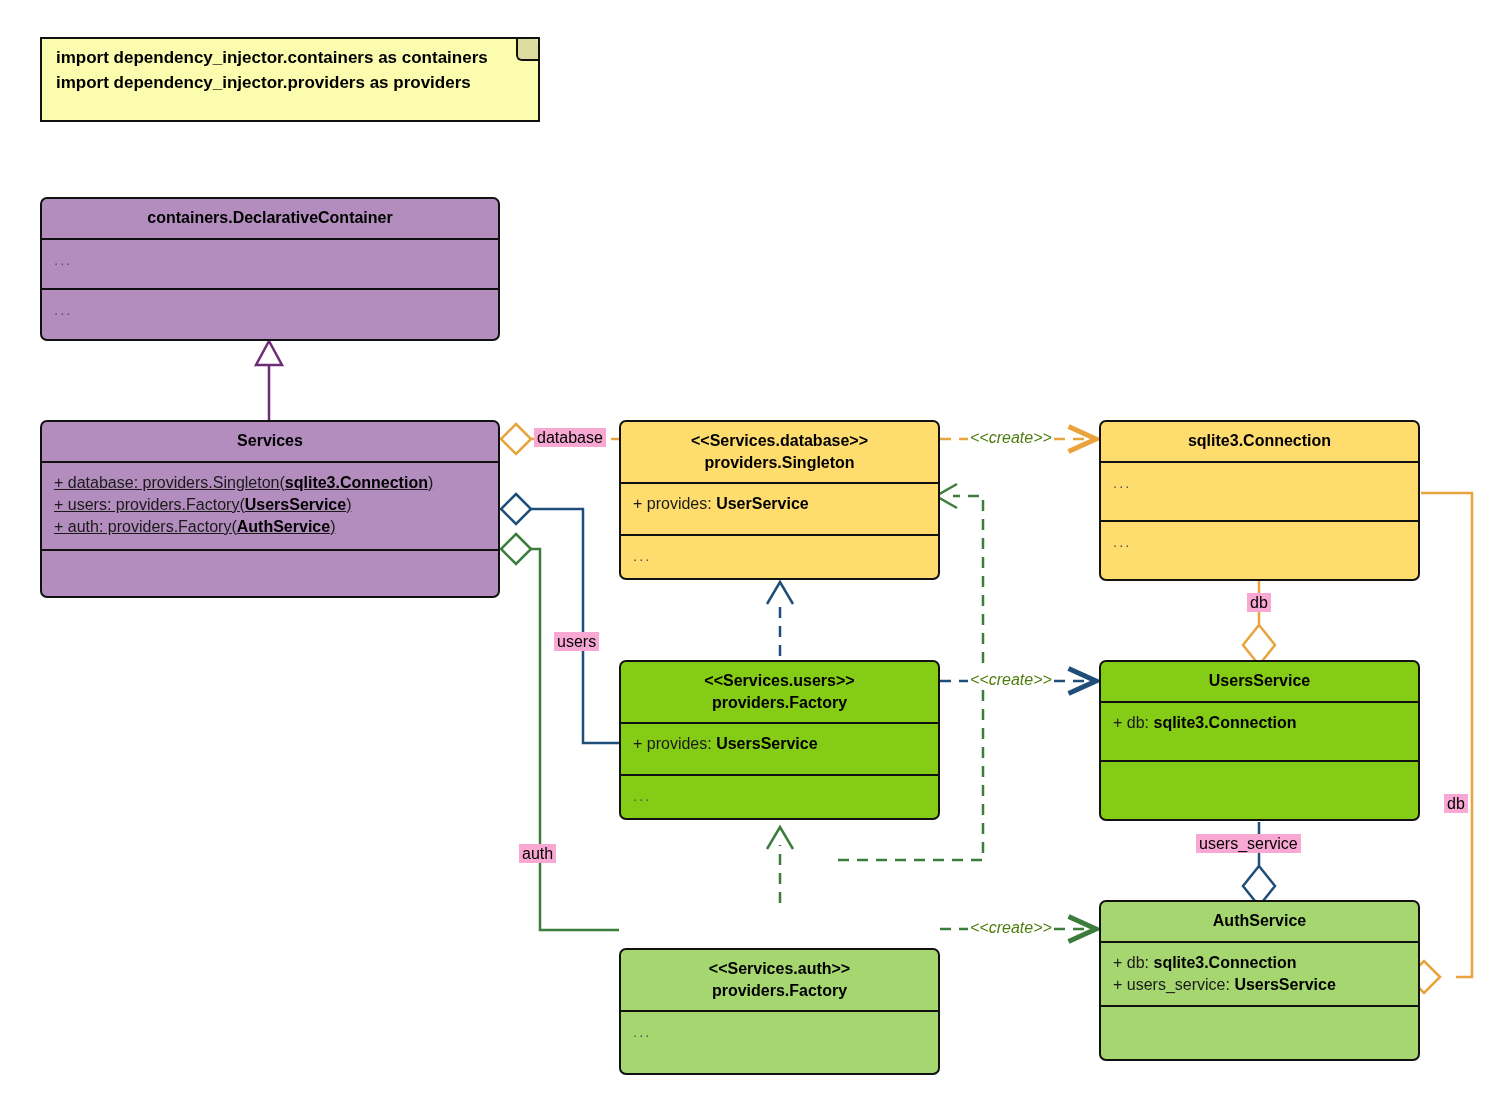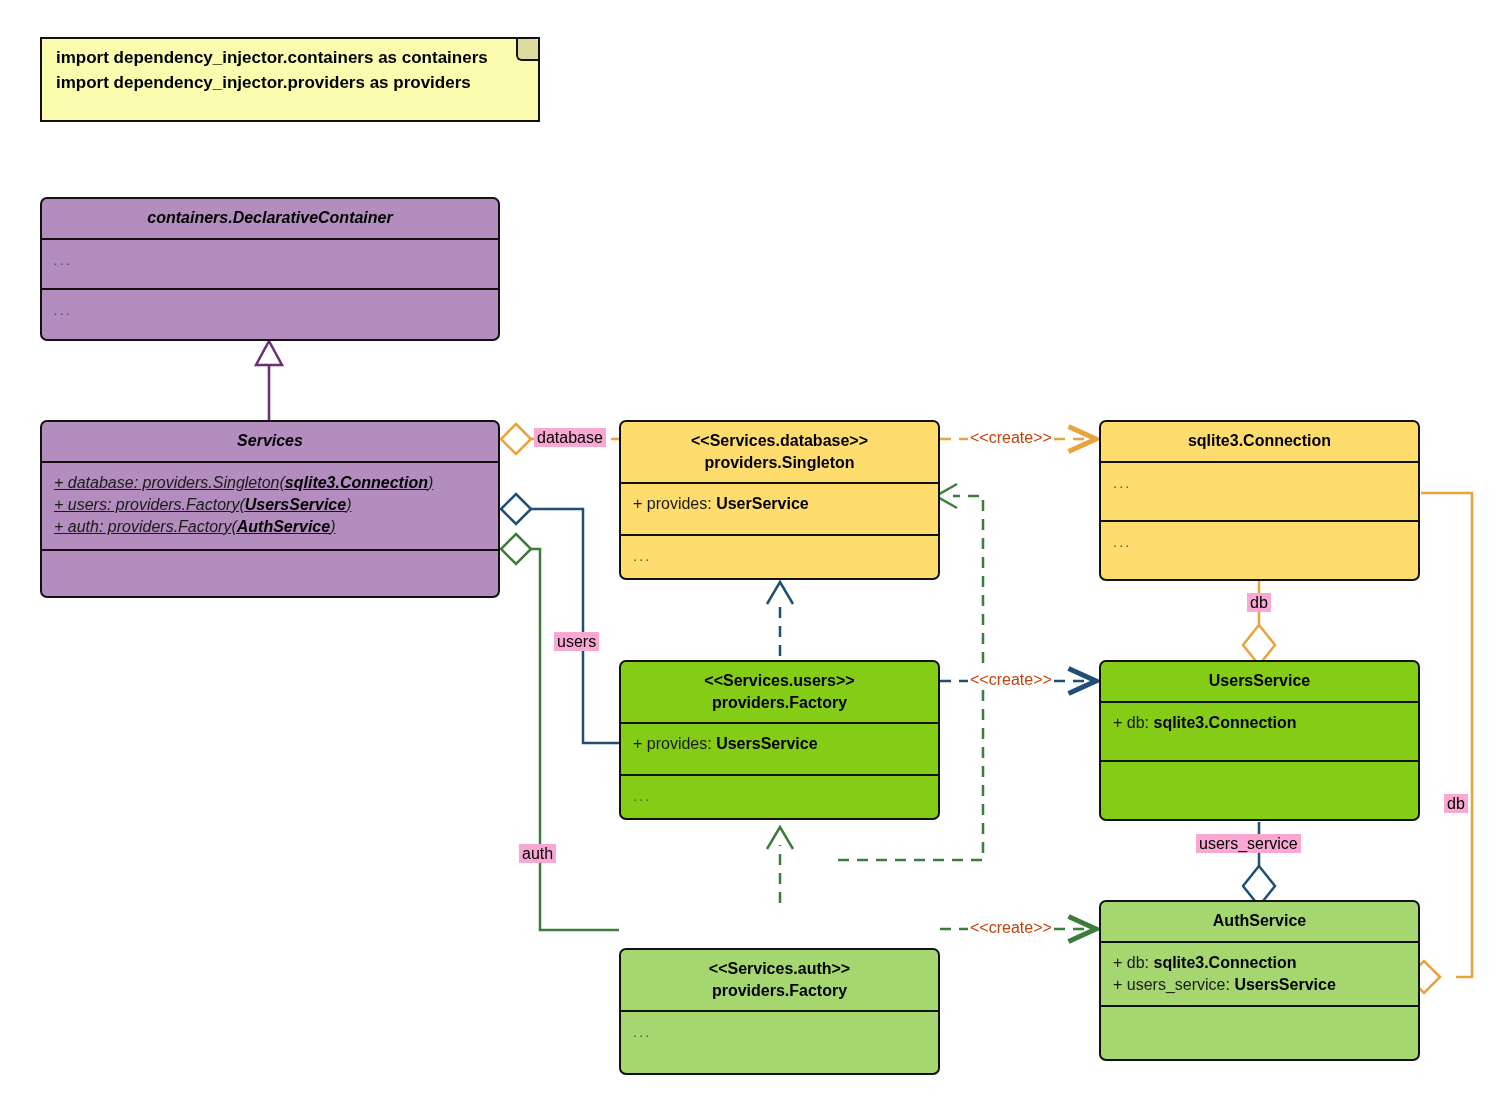--- a/index.html
+++ b/index.html
@@ -80,42 +80,43 @@
     line-height: 1.38;
   }
   .cls .cmp + .cmp {
     border-top: 2px solid #111111;
   }
   .cls .attr { white-space: nowrap; }
   .cls .attr b { color: #000000; }
   .cls .ell { color: #555555; letter-spacing: 2px; font-size: 15px; }
   .static-u { text-decoration: underline; }
 
-  .purple { background: #B28DBE; font-style: italic; }
+  .purple { background: #B28DBE; }
   .yellow { background: #FFDC6E; }
   .blue   { background: #84cc16; }
   .green  { background: #A5D66F; }
 
   
   .elabel {
     position: absolute;
     font-size: 16px;
     color: #000000;
     background: #f9a8d4;
     white-space: nowrap;
     padding: 0 3px;
     line-height: 1.2;
   }
   .stereo {
     position: absolute;
     font-size: 16px;
-    color: #c2410c;
+    color: #4d7c0f;
     background: #ffffff;
     white-space: nowrap;
     padding: 0 2px;
+    font-style: italic;
   }
 </style>
 </head>
 <body>
 
 <div id="canvas">
 
   <svg class="edges" viewBox="0 0 1510 1100">
     <defs>
       <marker id="arrowOpenYellow" markerWidth="14" markerHeight="12" refX="12" refY="6" orient="auto">

